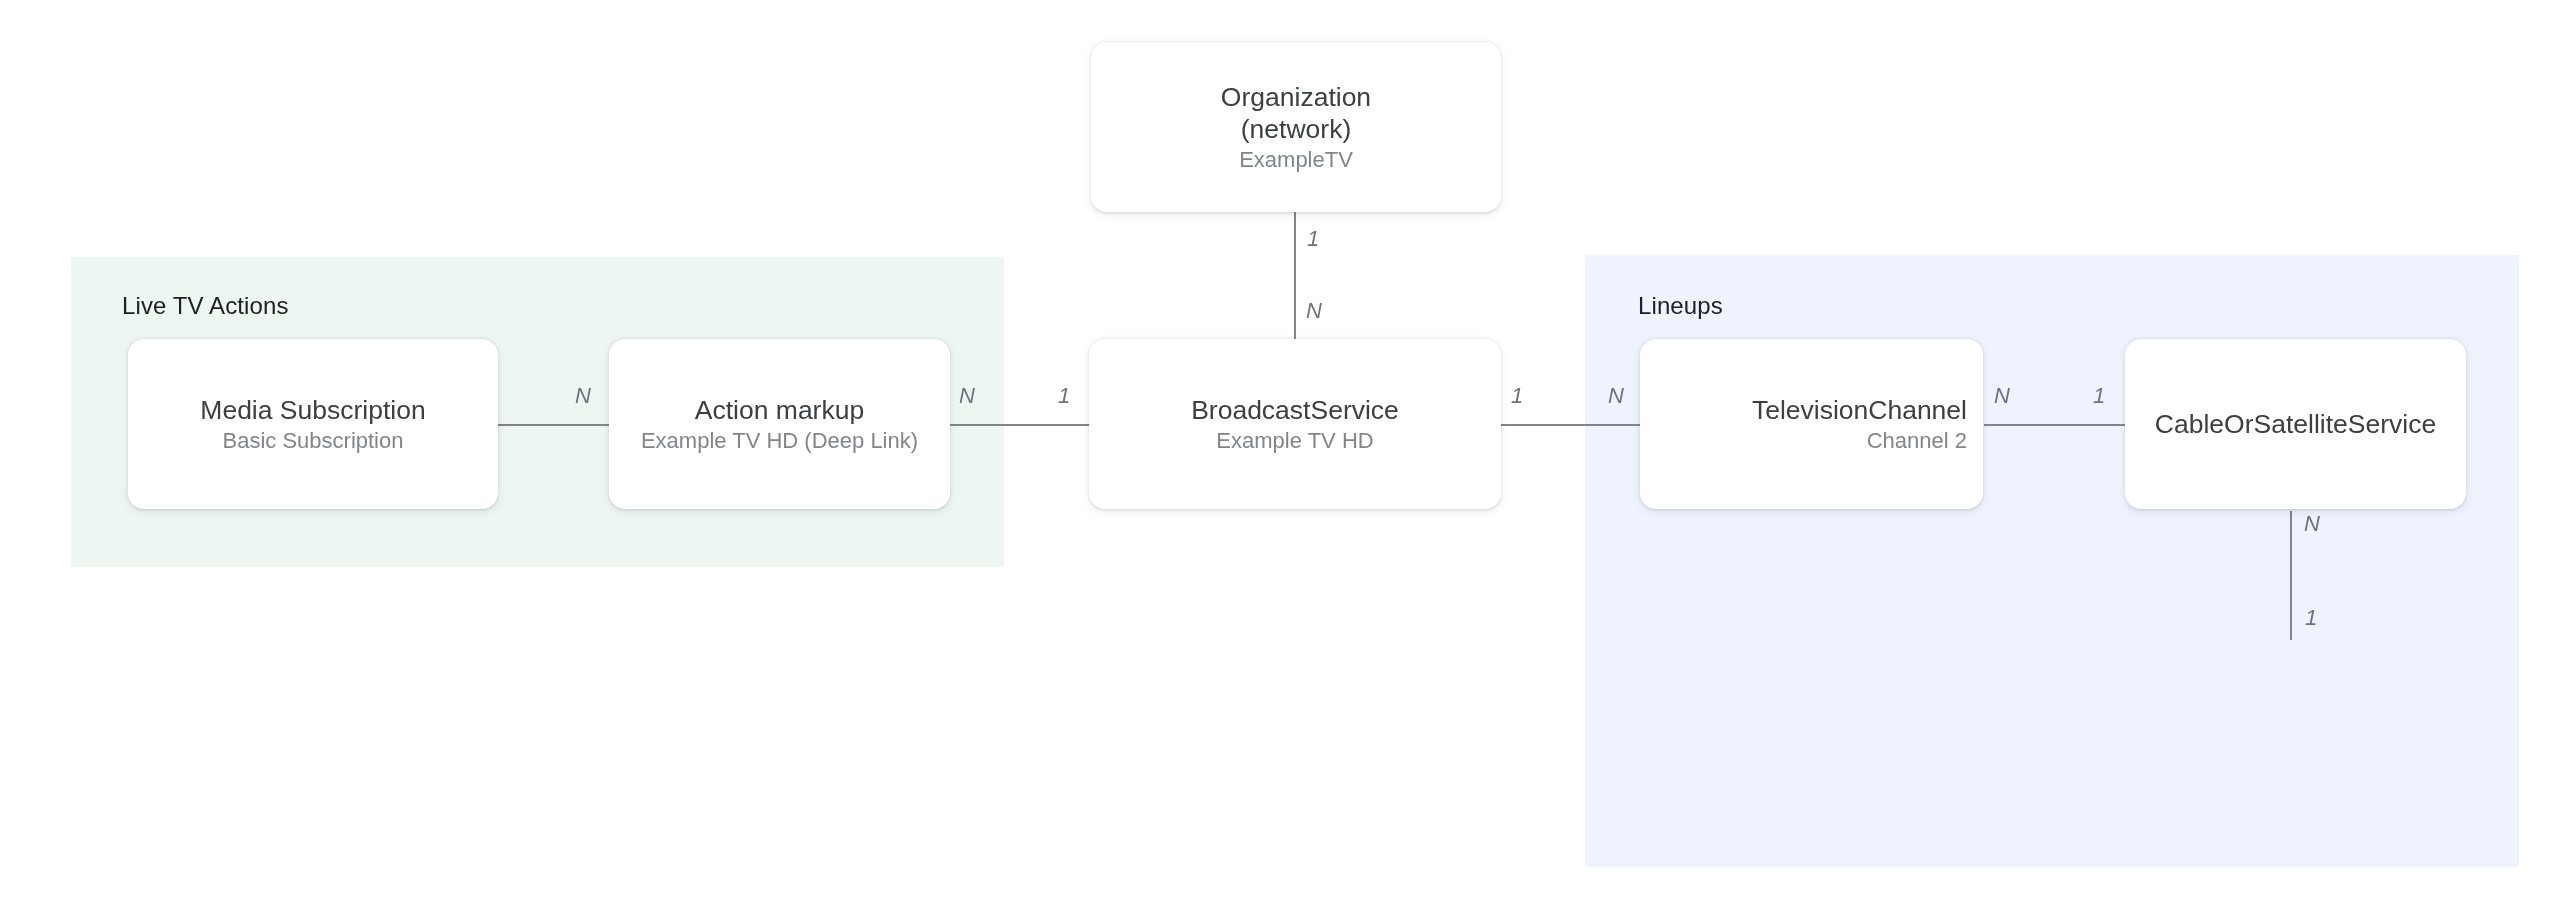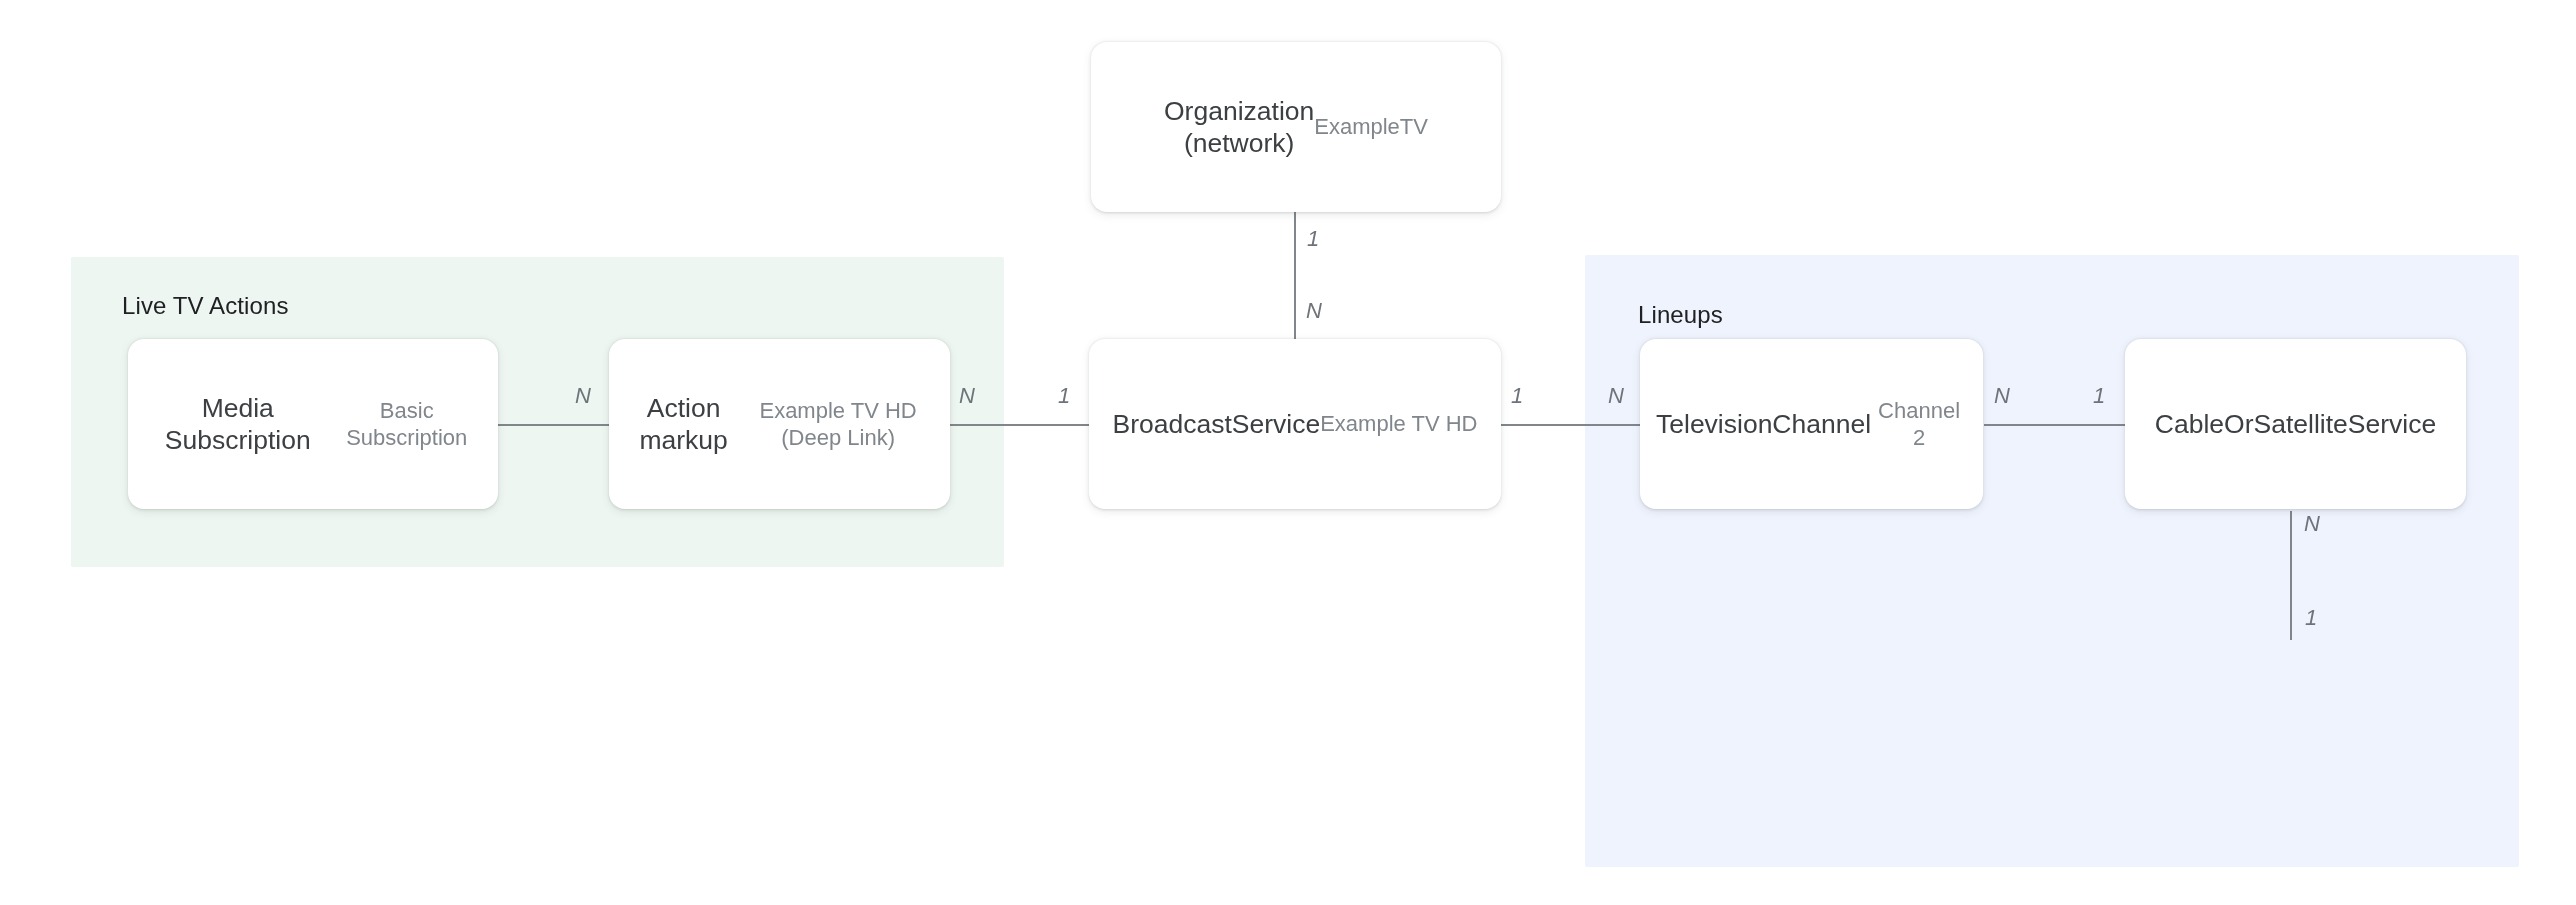--- a/index.html
+++ b/index.html
@@ -48,31 +48,30 @@
   #group-lineups {
     left: 1585px;
     top: 255px;
     width: 934px;
     height: 612px;
     background: #eff3fd;
   }
   #group-lineups .group-title {
     left: 53px;
     top: 37px;
-    margin-top: 9px;
   }
 
   
   .card {
     position: absolute;
     background: #ffffff;
     border-radius: 16px;
     box-shadow: 0 0.9px 2.7px rgba(60,64,67,0.16), 0 2.7px 8.8px rgba(60,64,67,0.10);
     display: flex;
-    flex-direction: row;
+    flex-direction: column;
     align-items: center;
     justify-content: center;
     box-sizing: border-box;
     padding: 8.8px 16px;
     text-align: center;
   }
   .card-title {
     font-size: 26.5px;
     line-height: 1.22;
     color: #3c4043;
@@ -154,21 +153,21 @@
   <div class="card" style="left:1089px; top:339px; width:412px; height:170px;">
     <div class="card-title">BroadcastService</div>
     <div class="card-subtitle">Example TV HD</div>
   </div>
 
   <div class="card" style="left:609px; top:339px; width:341px; height:170px;">
     <div class="card-title">Action markup</div>
     <div class="card-subtitle">Example TV HD (Deep Link)</div>
   </div>
 
-  <div class="card" style="left:1640px; top:339px; width:343px; height:170px;">
+  <div class="card" style="left:1640px; top:339px; width:343px; height:170px;align-items:flex-end;">
     <div class="card-title">TelevisionChannel</div>
     <div class="card-subtitle">Channel 2</div>
   </div>
 
   <div class="card" style="left:2125px; top:339px; width:341px; height:170px;gap:48px;">
     <div class="card-title">CableOrSatelliteService</div>
   </div>
 
 
 </div>

